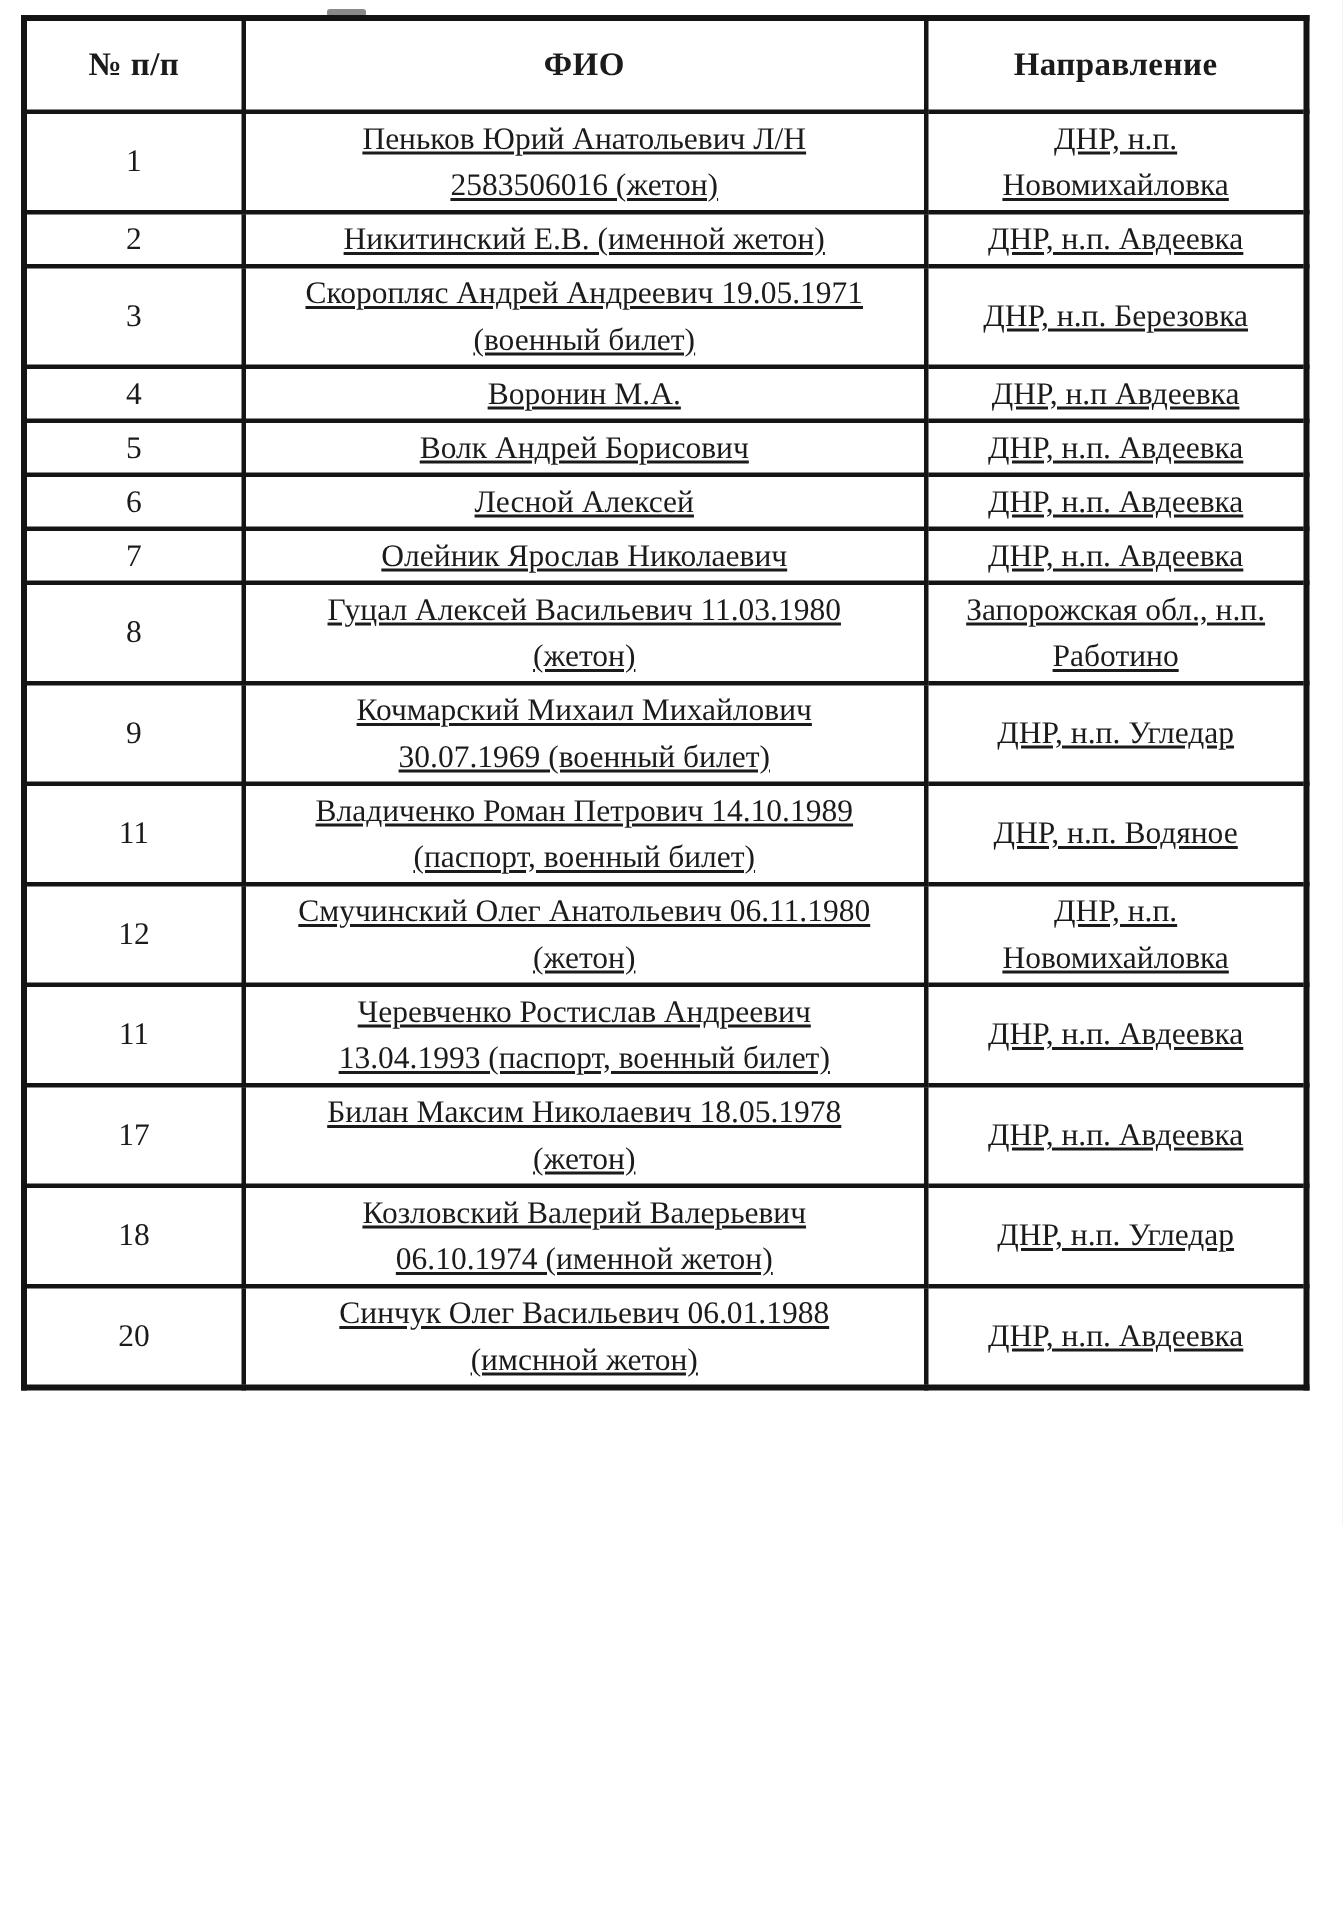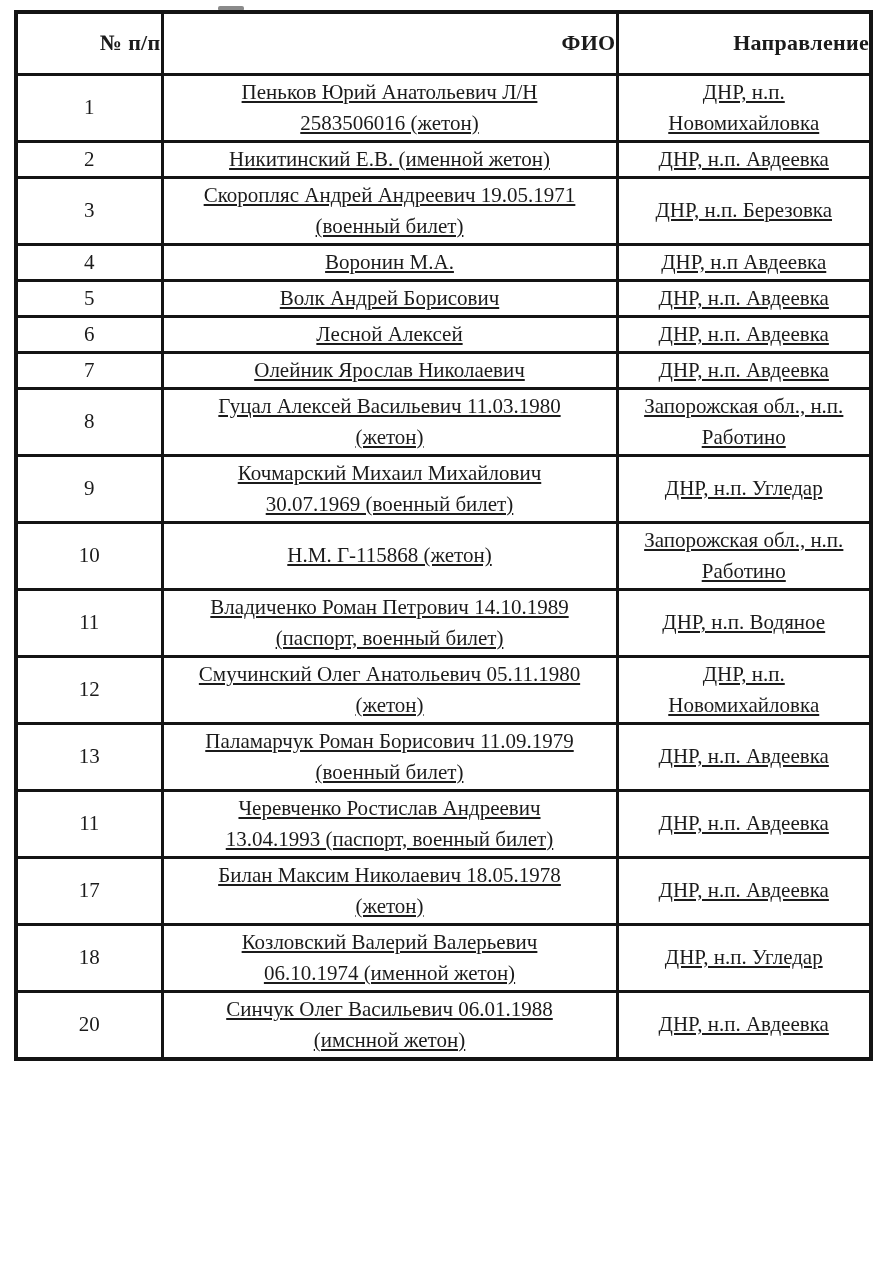--- a/index.html
+++ b/index.html
@@ -36,21 +36,20 @@
     border: 3px solid #141414;
     text-align: center;
     vertical-align: middle;
   }
 
   th {
     font-size: 22px;
     font-weight: bold;
     height: 62px;
     letter-spacing: 0.3px;
-    text-align: right;
   }
 
   td {
     font-size: 21px;
     line-height: 31px;
     padding: 1px 6px;
   }
 
   td.cell-fio, td.cell-dir {
     white-space: pre-line;
@@ -143,43 +142,31 @@
       <td class="cell-dir">Запорожская обл., н.п.
 Работино</td>
     </tr>
         <tr>
       <td class="cell-num">9</td>
       <td class="cell-fio">Кочмарский Михаил Михайлович
 30.07.1969 (военный билет)</td>
       <td class="cell-dir">ДНР, н.п. Угледар</td>
     </tr>
         <tr>
-      <td class="cell-num">10</td>
-      <td class="cell-fio">Н.М. Г-115868 (жетон)</td>
-      <td class="cell-dir">Запорожская обл., н.п.
-Работино</td>
-    </tr>
-        <tr>
       <td class="cell-num">11</td>
       <td class="cell-fio">Владиченко Роман Петрович 14.10.1989
 (паспорт, военный билет)</td>
       <td class="cell-dir">ДНР, н.п. Водяное</td>
     </tr>
         <tr>
       <td class="cell-num">12</td>
-      <td class="cell-fio">Смучинский Олег Анатольевич 05.11.1980
+      <td class="cell-fio">Смучинский Олег Анатольевич 06.11.1980
 (жетон)</td>
       <td class="cell-dir">ДНР, н.п.
 Новомихайловка</td>
-    </tr>
-        <tr>
-      <td class="cell-num">13</td>
-      <td class="cell-fio">Паламарчук Роман Борисович 11.09.1979
-(военный билет)</td>
-      <td class="cell-dir">ДНР, н.п. Авдеевка</td>
     </tr>
         <tr>
       <td class="cell-num">11</td>
       <td class="cell-fio">Черевченко Ростислав Андреевич
 13.04.1993 (паспорт, военный билет)</td>
       <td class="cell-dir">ДНР, н.п. Авдеевка</td>
     </tr>
         <tr>
       <td class="cell-num">17</td>
       <td class="cell-fio">Билан Максим Николаевич 18.05.1978

